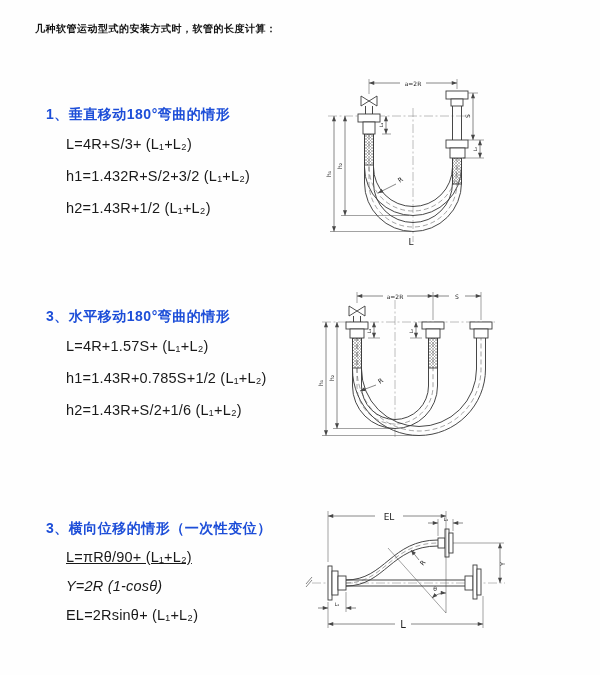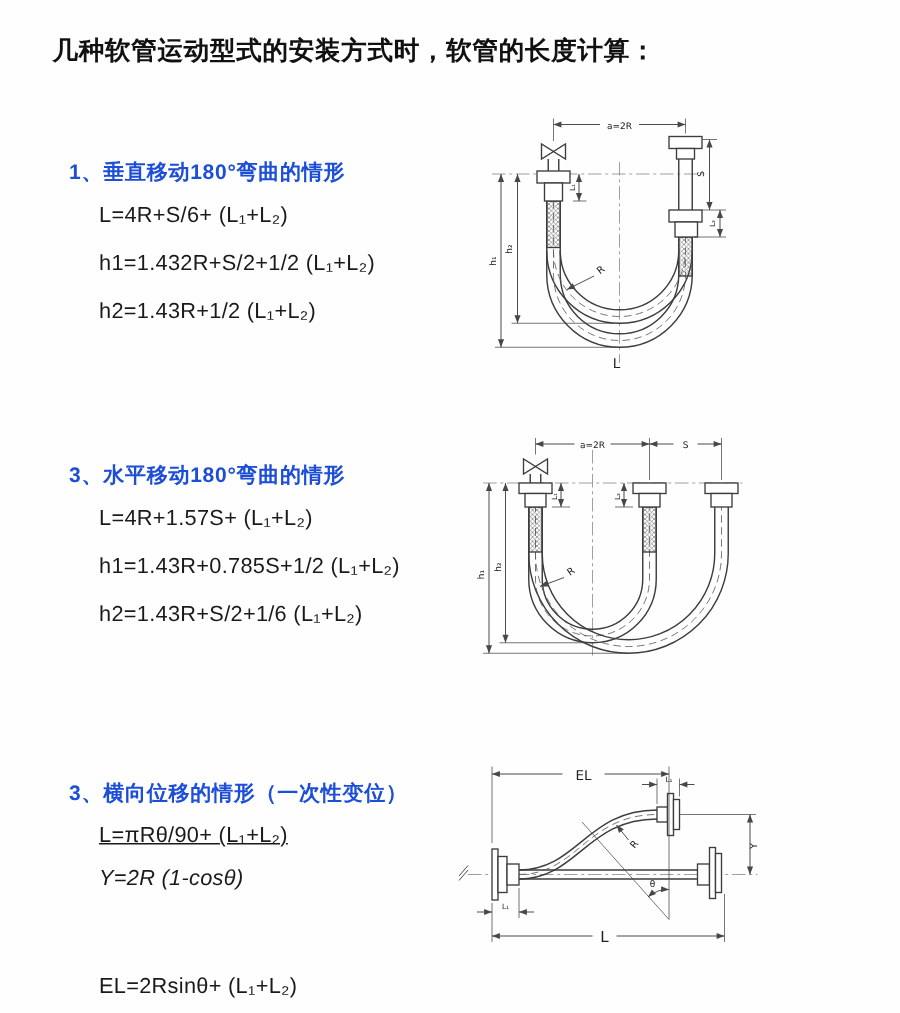--- a/index.html
+++ b/index.html
@@ -2,21 +2,21 @@
 <html><head>
 <meta charset="utf-8">
 <style>
   html,body{margin:0;padding:0;}
   body{
     width:600px;height:675px;position:relative;background:#fefefe;
     font-family:"Liberation Sans","DejaVu Sans",sans-serif;color:#171717;
     overflow:hidden;
   }
   .abs{position:absolute;}
-  .doc-title{left:35px;top:22px;font-size:17px;font-weight:bold;letter-spacing:.5px;color:#111;}
+  .doc-title{left:35px;top:22px;font-size:10px;font-weight:bold;letter-spacing:.5px;color:#111;}
   .sec-head{left:46px;font-size:14px;font-weight:bold;letter-spacing:.5px;color:#1d4ed8;}
   .formula{left:66px;font-size:14.5px;color:#1a1a1a;letter-spacing:.2px;}
   svg{position:absolute;overflow:visible;}
   svg .hose{fill:none;stroke:#3d3d3d;stroke-width:.95;}
   svg .hosed{fill:none;stroke:#5a5a5a;stroke-width:.55;stroke-dasharray:5 3;}
   svg .cl{fill:none;stroke:#8a8a8a;stroke-width:.55;stroke-dasharray:9 2.5 2 2.5;}
   svg .dim{fill:none;stroke:#474747;stroke-width:.65;}
   svg .ext{fill:none;stroke:#474747;stroke-width:.5;}
   svg .fit{fill:#fff;stroke:#3d3d3d;stroke-width:.9;}
   svg .braid{stroke:#3d3d3d;stroke-width:.9;}
@@ -25,22 +25,22 @@
   svg .lbl-m{font-size:6px;}
   svg .lbl-b{font-size:9px;}
   svg .lbl-xb{font-size:10px;}
 </style>
 </head>
 <body>
 
 <div class="abs doc-title">几种软管运动型式的安装方式时，软管的长度计算：</div>
 
 <div class="abs sec-head" style="top:106px;">1、垂直移动180°弯曲的情形</div>
-<div class="abs formula" style="top:136px;">L=4R+S/6+ (L₁+L₂)</div>
-<div class="abs formula" style="top:168px;">h1=1.432R+S/2+1/2 (L₁+L₂)</div>
+<div class="abs formula" style="top:136px;">L=4R+S/3+ (L₁+L₂)</div>
+<div class="abs formula" style="top:168px;">h1=1.432R+S/2+3/2 (L₁+L₂)</div>
 <div class="abs formula" style="top:200px;text-align:center;">h2=1.43R+1/2 (L₁+L₂)</div>
 
 <svg style="left:312px;top:70px;" width="285" height="195" viewBox="0 0 285 195">
   <defs>
     <marker id="m1" viewBox="0 0 10 10" refX="9.5" refY="5" markerWidth="9" markerHeight="9" orient="auto-start-reverse">
       <path d="M0.5,1.5 L9.5,5 L0.5,8.5 Z" fill="#474747"></path>
     </marker>
     <pattern id="b1" width="3" height="3" patternUnits="userSpaceOnUse">
       <path d="M0 0 L3 3 M3 0 L0 3" stroke="#777" stroke-width="0.45"></path>
     </pattern>
@@ -212,21 +212,21 @@
 
   <g>
     <path class="dim" d="M66 99 L50 105" marker-end="url(#m2)"></path>
     <text class="lbl" transform="rotate(-35 70 98)" x="70" y="98">R</text>
   </g>
 </svg>
 
 <div class="abs sec-head" style="top:520px;">3、横向位移的情形（一次性变位）</div>
 <div class="abs formula" style="top:549px;text-decoration:underline;">L=πRθ/90+ (L₁+L₂)</div>
 <div class="abs formula" style="top:578px;font-style:italic;">Y=2R (1-cosθ)</div>
-<div class="abs formula" style="top:607px;margin-top:43px;">EL=2Rsinθ+ (L₁+L₂)</div>
+<div class="abs formula" style="top:607px;">EL=2Rsinθ+ (L₁+L₂)</div>
 
 <svg style="left:295px;top:500px;" width="305" height="155" viewBox="0 0 305 155">
   <defs>
     <marker id="m3" viewBox="0 0 10 10" refX="9.5" refY="5" markerWidth="9" markerHeight="9" orient="auto-start-reverse">
       <path d="M0.5,1.5 L9.5,5 L0.5,8.5 Z" fill="#474747"></path>
     </marker>
   </defs>
 
   <g>
     <path class="cl" d="M17 83 H210"></path>

